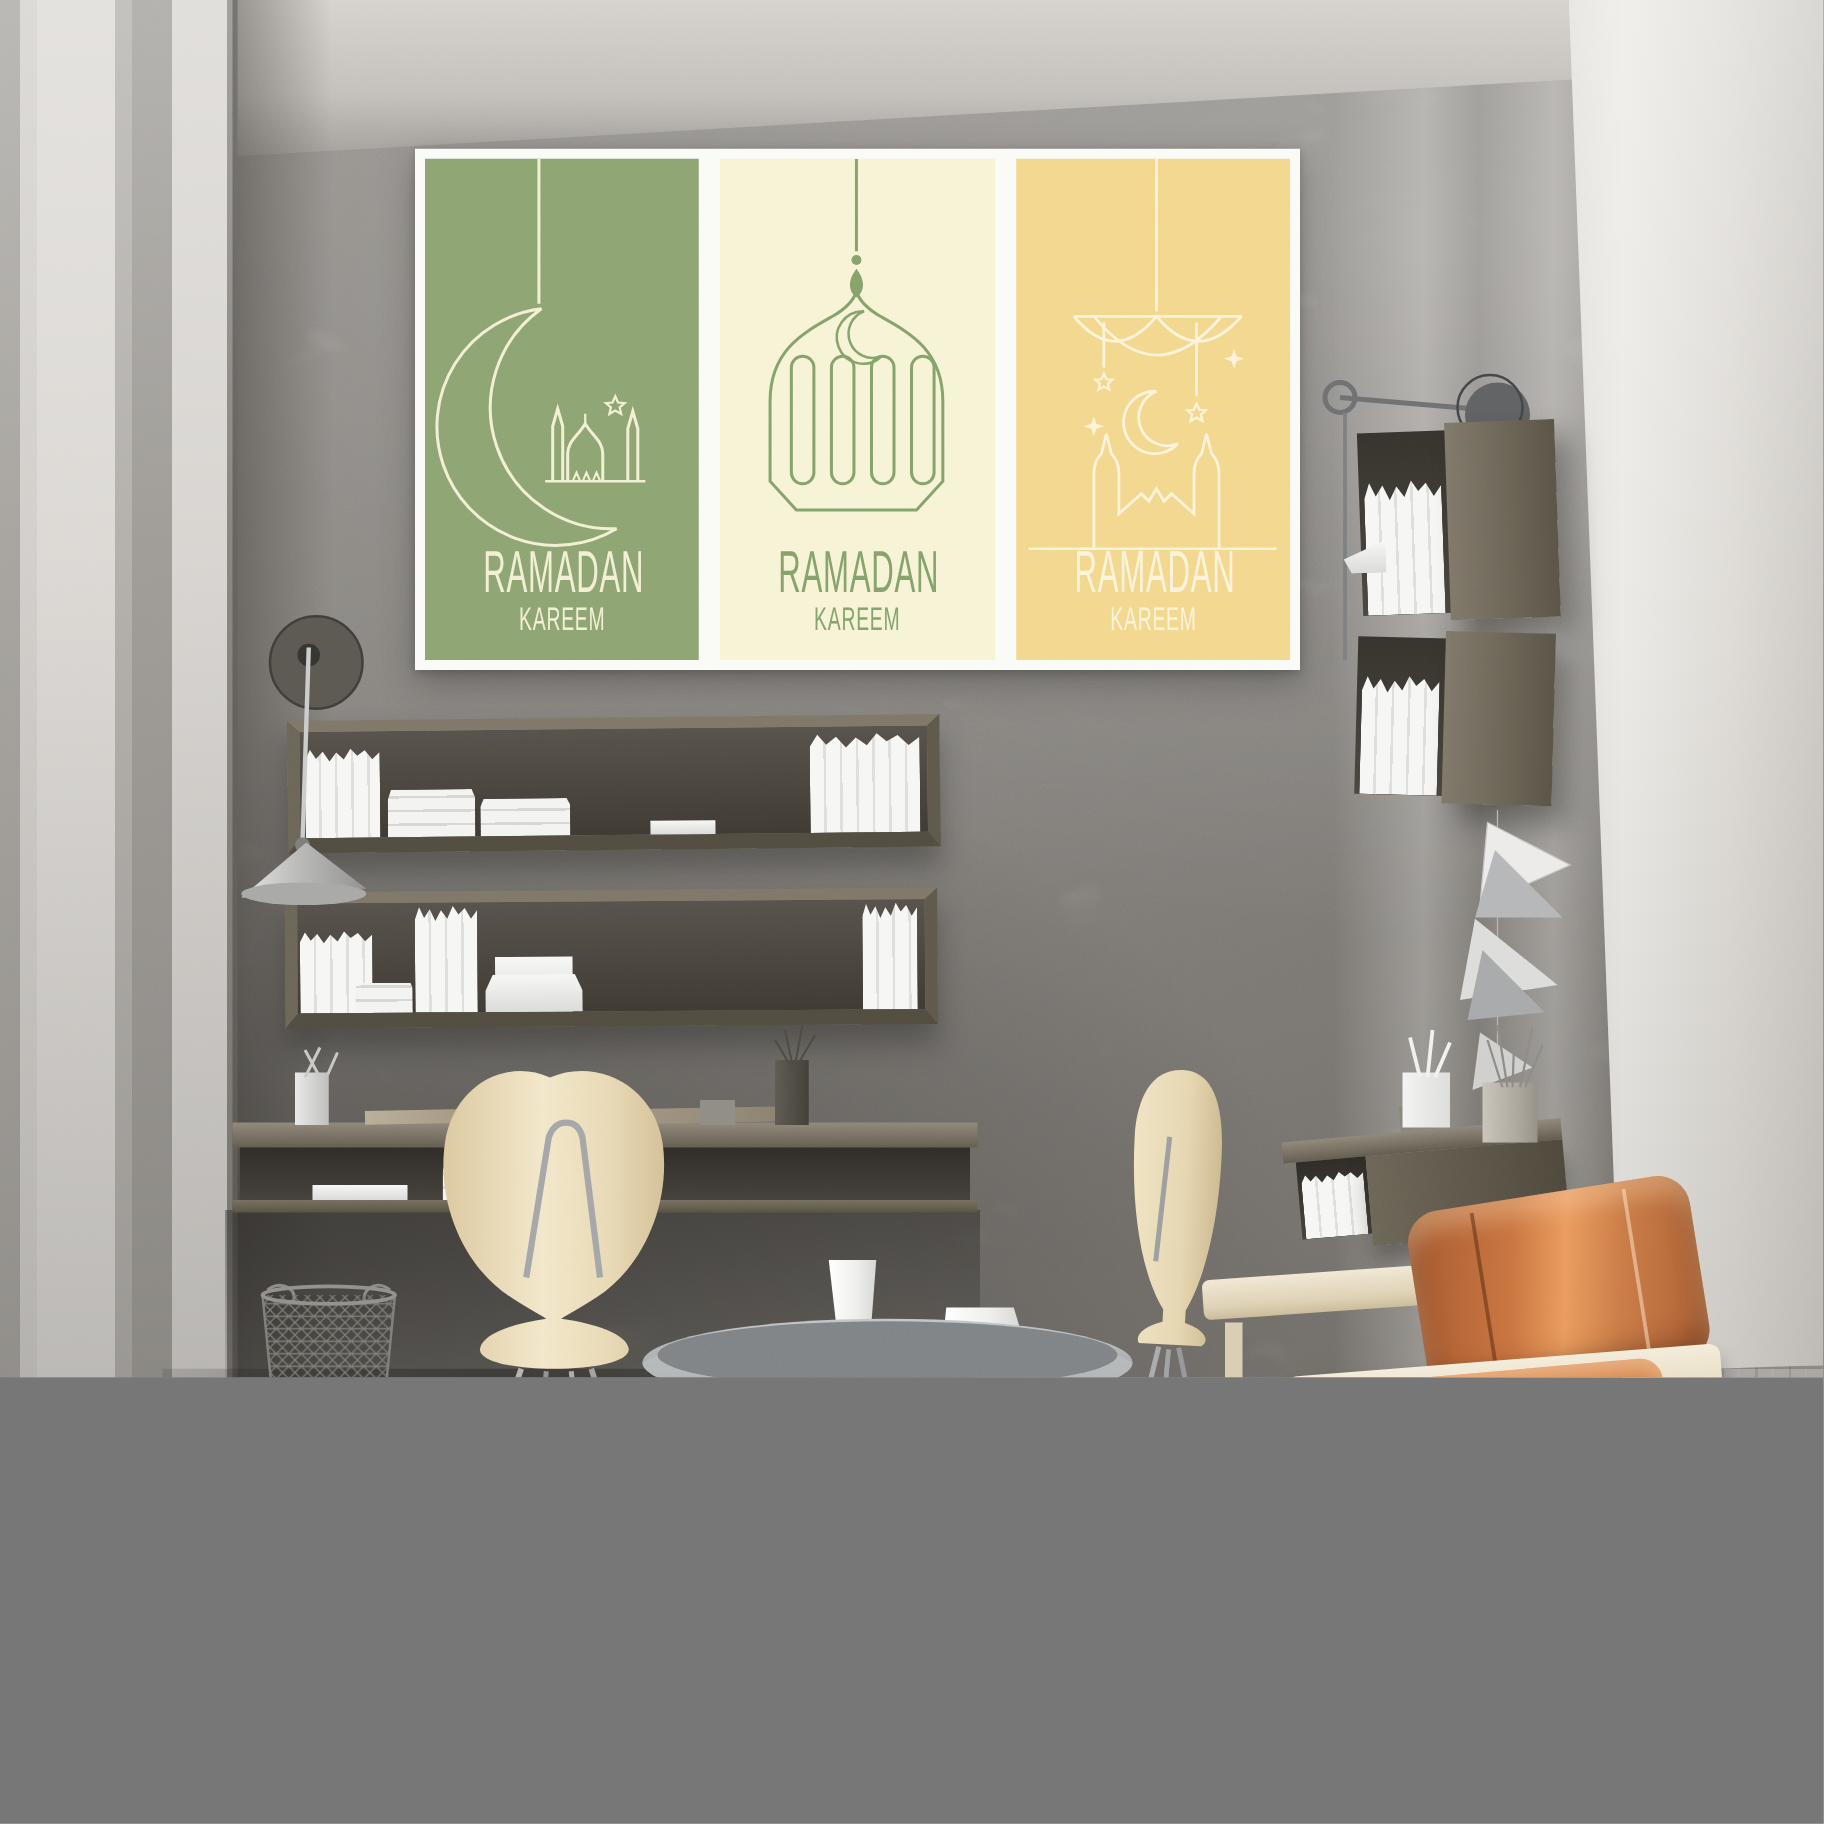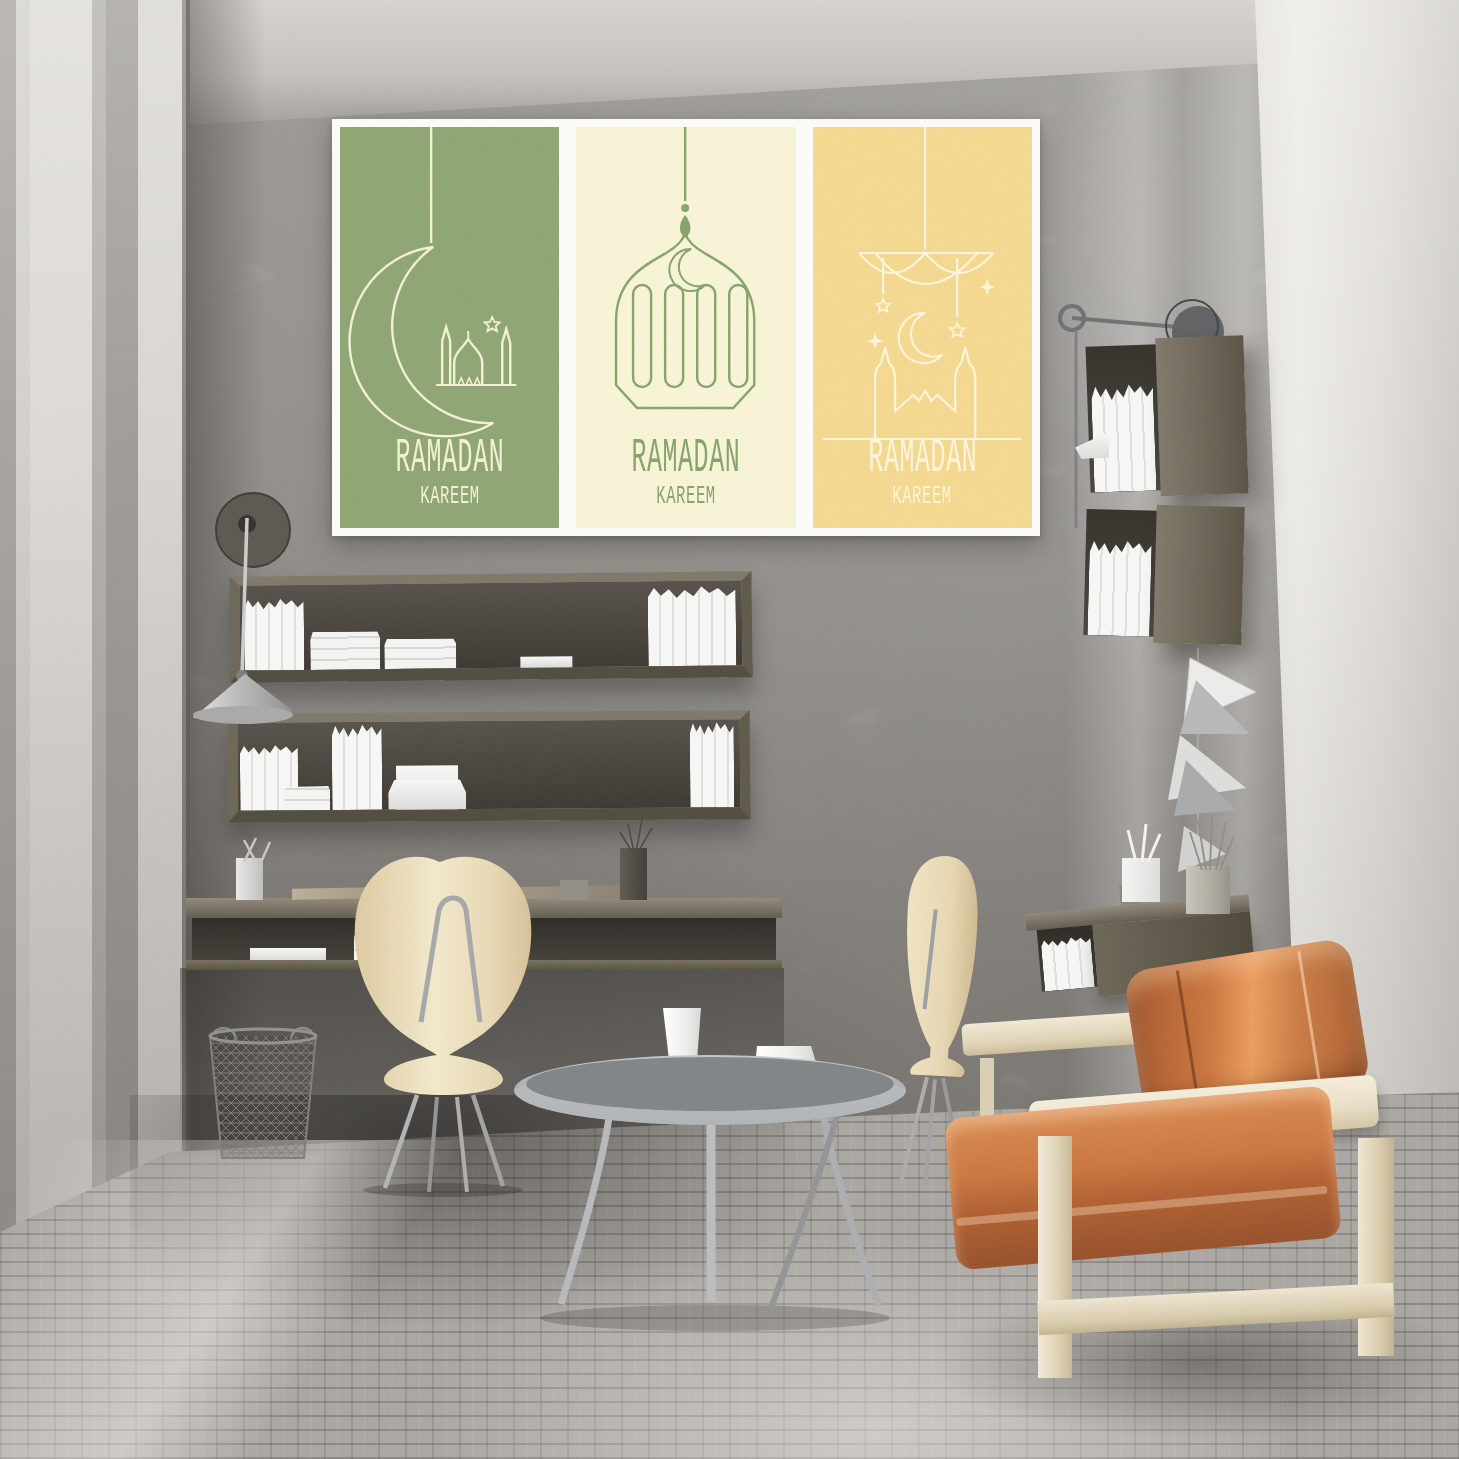--- a/index.html
+++ b/index.html
@@ -1,17 +1,17 @@
 <!DOCTYPE html>
 <html style="--wall-back: #a19d98; --wall-left-light: #dcd9d5; --wall-right-bright: #eceae6; --ceiling: #c9c6c1; --floor: #a8a4a0; --poster-frame: #fafaf7; --wood-dark: #6e6759; --wood-interior: #403c35; --book-white: #f5f5f3; --chair-cream: #e9dab4; --sofa-frame: #ede4d0; --leather: #c06a3a; --leather-light: #e2935c; --leather-dark: #8a4a28; --metal: #aeb0b2; --metal-dark: #5c5e60;"><head>
 <meta charset="utf-8">
 <style>
   html,body{margin:0;padding:0;background:#777;}
-  .stage{position:relative;width:1459px;height:1459px;margin:0 auto;overflow:hidden;
-         background:var(--wall-back,#a19d98);font-family:Liberation Mono, monospace;}
+  .stage{position:relative;width:1459px;height:1102px;margin:0 auto;overflow:hidden;
+         background:var(--wall-back,#a19d98);font-family:Liberation Sans, sans-serif;}
   .abs{position:absolute;}
 
   
   .back-wall{inset:0;background:
       radial-gradient(120% 90% at 78% 18%, rgba(255,255,255,.28), rgba(255,255,255,0) 55%),
       radial-gradient(90% 70% at 18% 92%, rgba(28,26,23,.38), rgba(28,26,23,0) 60%),
       linear-gradient(162deg,#bcb8b3 0%,#a7a39e 38%,#96928d 66%,#827e78 100%);}
   .wall-streaks{left:1040px;top:0;width:260px;height:1100px;opacity:.5;background:
       linear-gradient(90deg,transparent 0,rgba(245,243,239,.0) 10%,rgba(245,243,239,.55) 38%,
       rgba(200,197,192,.15) 55%,rgba(248,246,242,.6) 78%,transparent 100%);}

